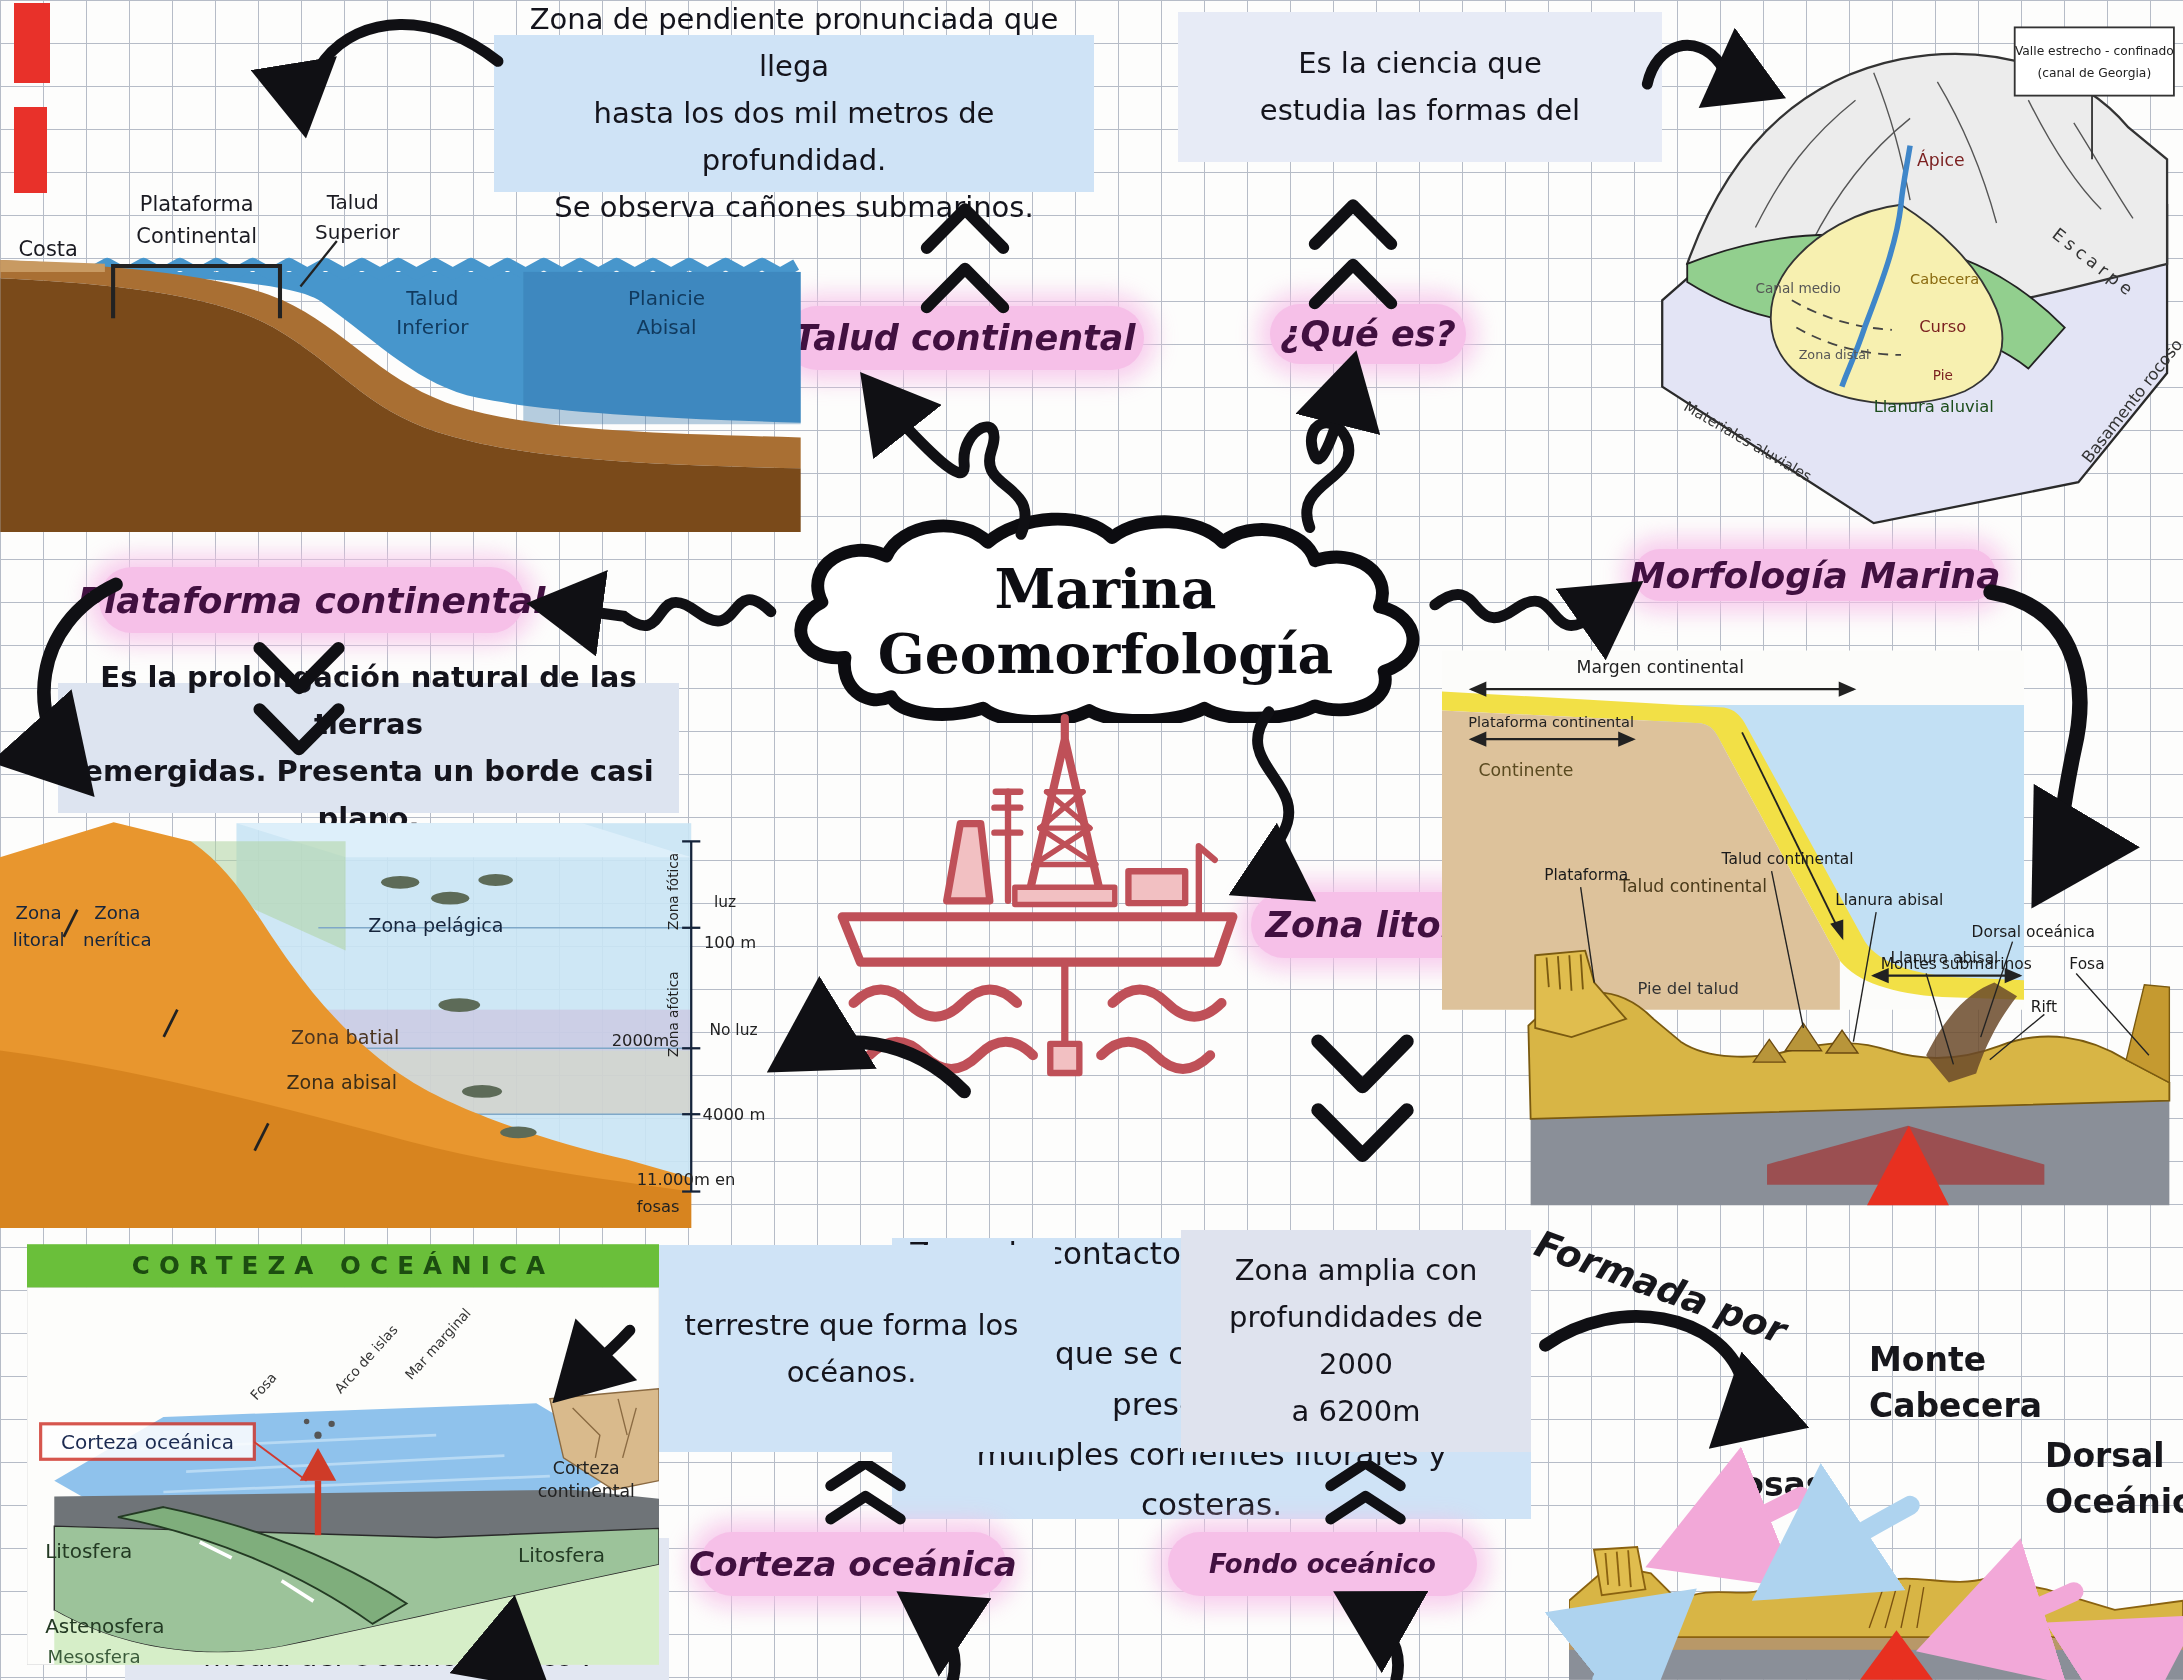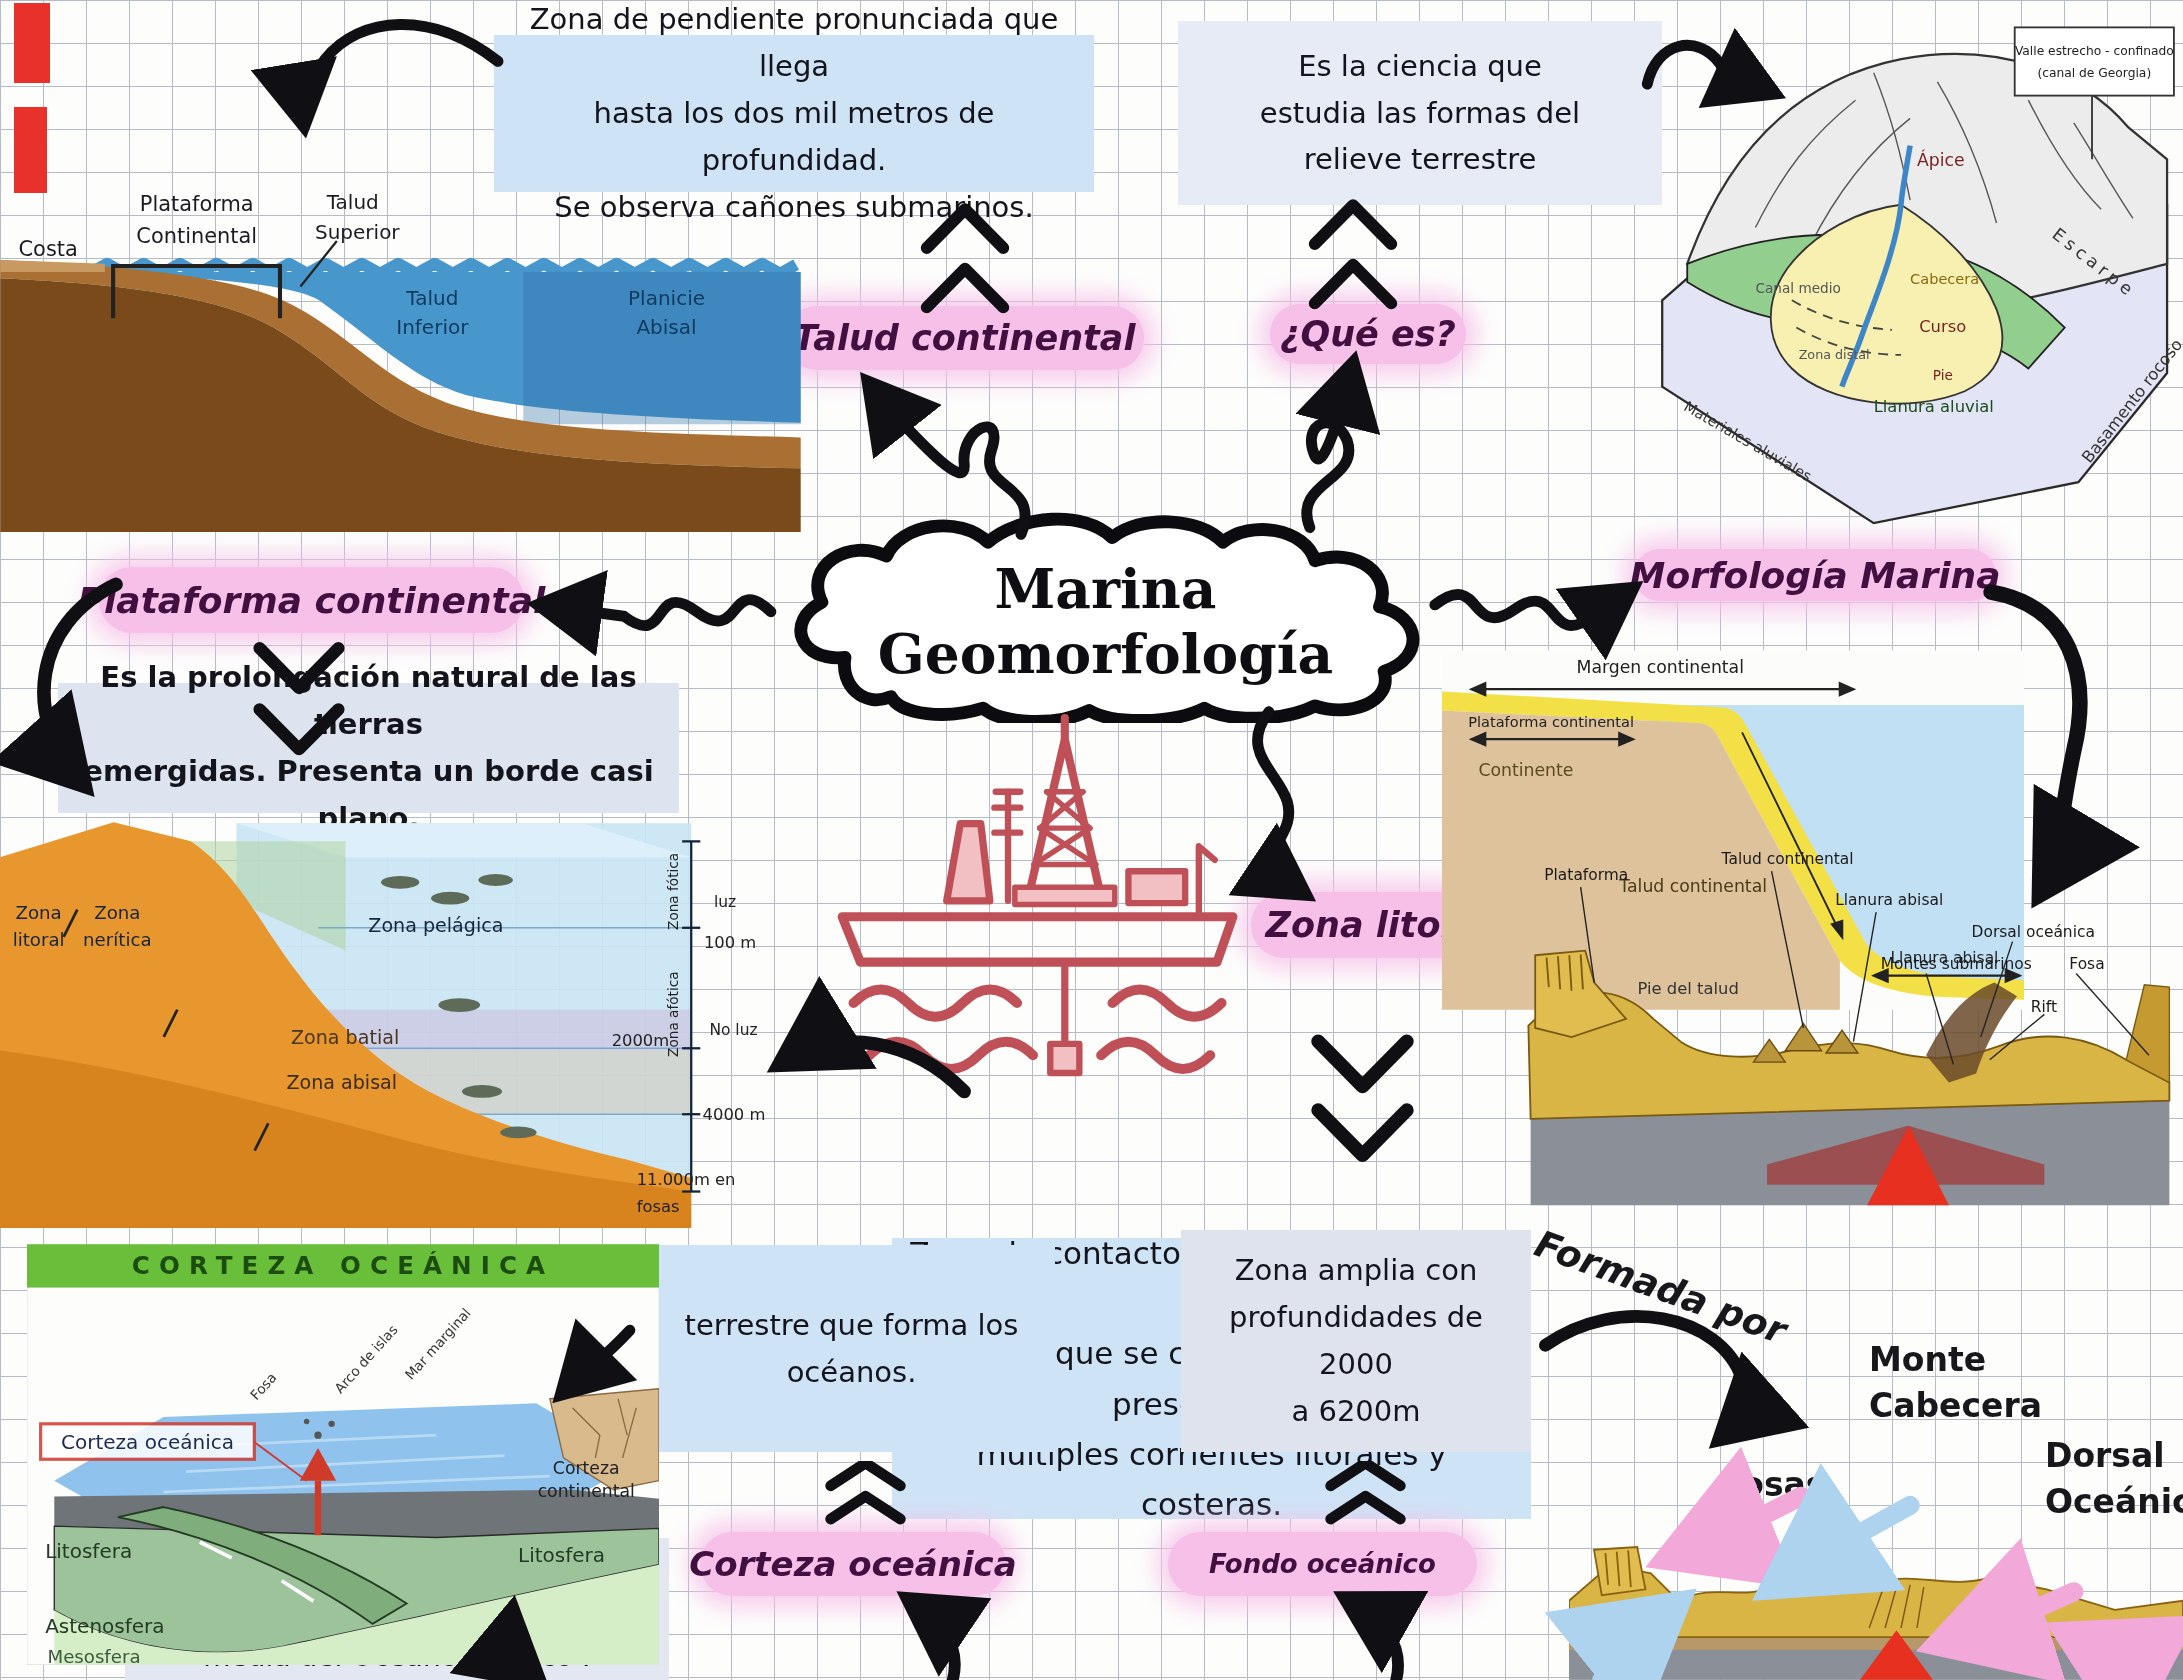--- a/index.html
+++ b/index.html
@@ -34,24 +34,23 @@
 
   <div class="abs" style="left:13.6px;top:2.7px;width:36px;height:80px;background:#e8312a;"></div>
   <div class="abs" style="left:13.6px;top:107px;width:33px;height:86px;background:#e8312a;"></div>
 
   <div class="txtbox" style="left:494px;top:35px;width:600px;height:157px;background:#cfe3f6;">
     <span>Zona de pendiente pronunciada que llega</span>
     <span>hasta los dos mil metros de profundidad.</span>
     <span>Se observa cañones submarinos.</span>
   </div>
 
-  <div class="txtbox" style="left:1178px;top:21px;width:484px;height:184px;background:#e7ebf6;text-align:center;">
+  <div class="txtbox" style="left:1178px;top:12px;width:484px;height:150px;background:#e7ebf6;text-align:center;">
     <span>Es la ciencia que</span>
     <span>estudia las formas del</span>
-    <span>relieve terrestre</span>
   </div>
 
   <div class="txtbox" style="left:58px;top:683px;width:621px;height:130px;background:#dde4f0;font-weight:bold;">
     <span>Es la prolongación natural de las tierras</span>
     <span>emergidas. Presenta un borde casi plano.</span>
   </div>
 
   <div class="txtbox" style="left:892px;top:1238px;width:639px;height:281px;background:#cfe3f6;font-size:31px;">
     <span>Zona de contacto entre el continente y el</span>
     <span>mar que se caracteriza por la presencia de</span>

